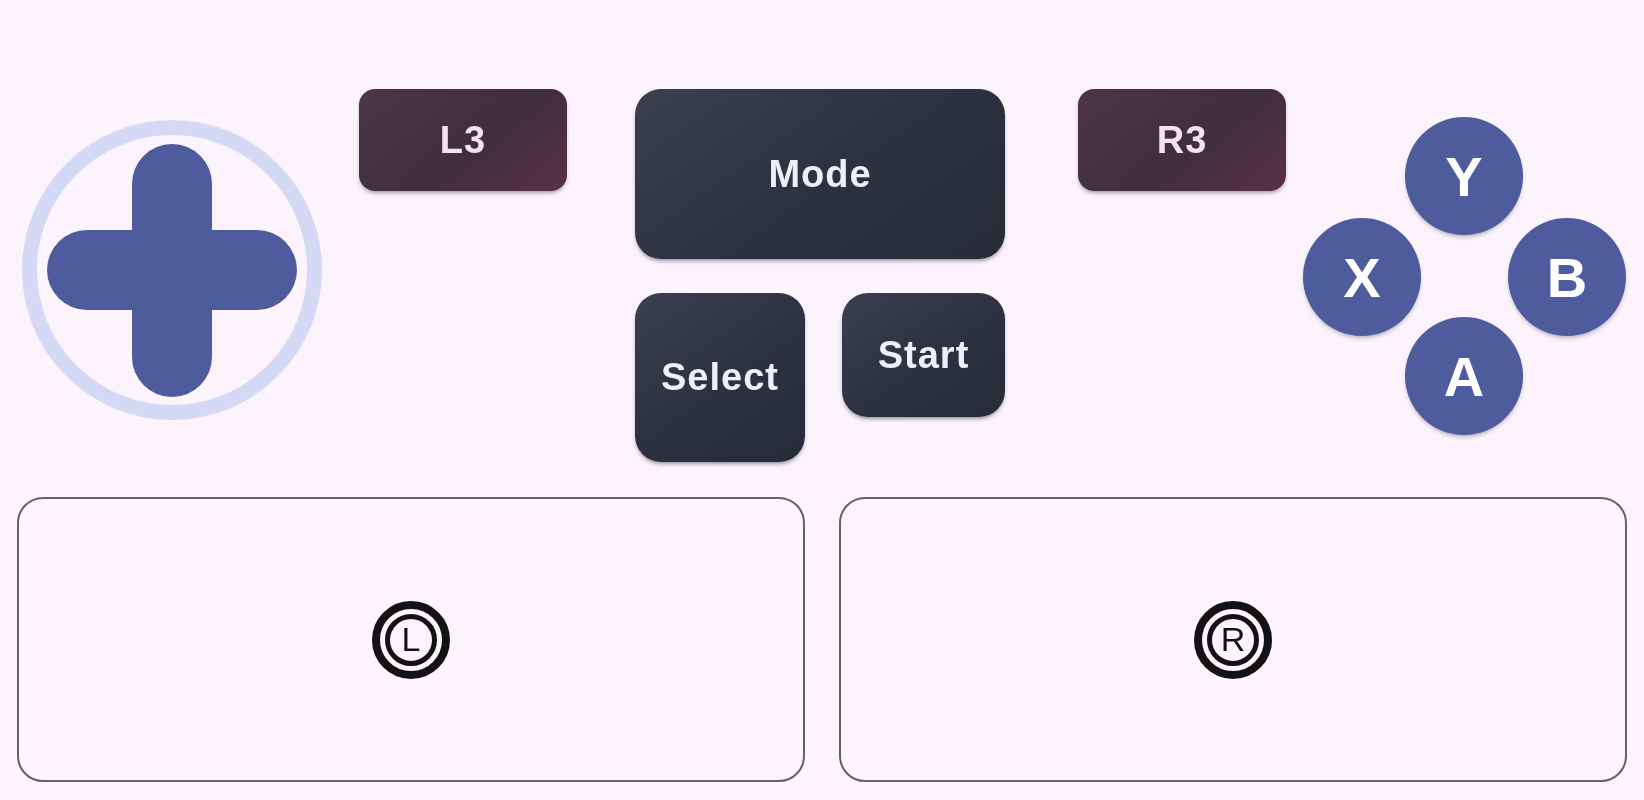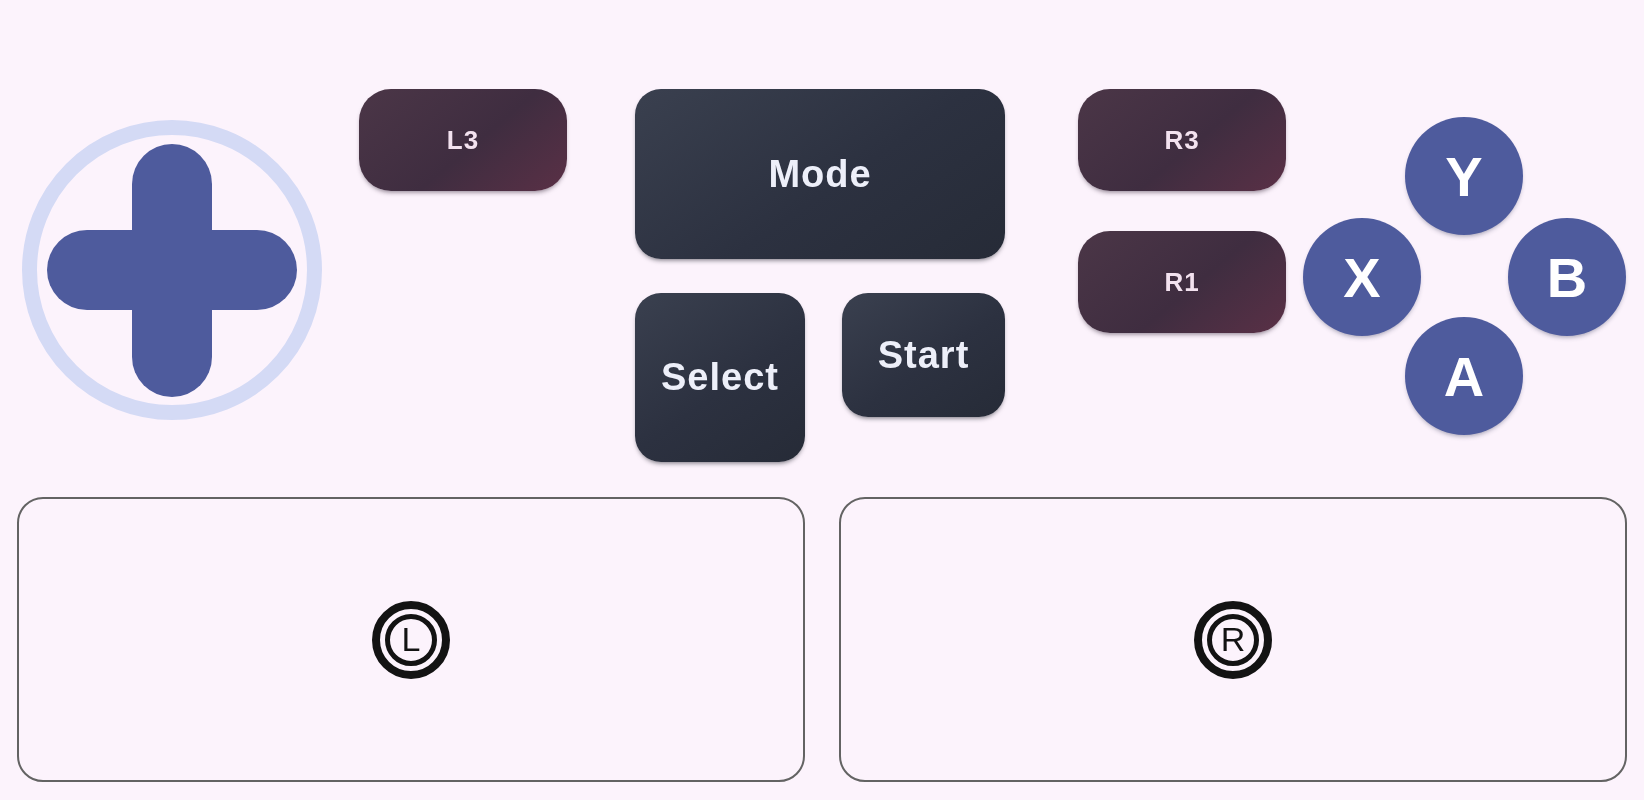--- a/index.html
+++ b/index.html
@@ -23,24 +23,24 @@
   }
   .dpad-cross{position:absolute;left:0;top:0;width:100%;height:100%;}
   .dpad-bar{position:absolute;background:#4e5b9d;border-radius:40px;}
   .dpad-bar.h{width:250px;height:80px;left:10px;top:95px;}
   .dpad-bar.v{width:80px;height:253px;left:95px;top:9px;}
   
   .trigger-col{position:absolute;top:89px;width:208px;display:flex;flex-direction:column;gap:34px;}
   .trigger-col.left{left:359px;}
   .trigger-col.right{left:1078px;gap:40px;}
   .trigger-btn{
-    height:102px;border:none;border-radius:32px;
+    height:102px;border:none;border-radius:16px;
     background:linear-gradient(140deg,#4b3647 0%,#3f2d40 55%,#5a3046 100%);
     color:#f3e2ef;font-family:inherit;
-    font-size:26px;font-weight:800;letter-spacing:1px;
+    font-size:38px;font-weight:800;letter-spacing:1px;
     display:flex;align-items:center;justify-content:center;
     box-shadow:0 3px 5px -2px rgba(35,18,38,.55);
     cursor:pointer;
   }
   
   .menu-col{position:absolute;left:635px;top:89px;width:370px;display:flex;flex-direction:column;gap:34px;}
   .menu-btn{
     border:none;border-radius:26px;
     background:linear-gradient(145deg,#3a404f 0%,#2c3140 55%,#262b37 100%);
     color:#edeff9;font-family:inherit;
@@ -109,21 +109,20 @@
   <div class="menu-col">
     <button class="menu-btn mode">Mode</button>
     <div class="menu-row">
       <button class="menu-btn select">Select</button>
       <button class="menu-btn start">Start</button>
     </div>
   </div>
 
   <div class="trigger-col right">
     <button class="trigger-btn">R3</button>
-    <button class="trigger-btn">R1</button>
   </div>
 
   <button class="face-btn y">Y</button>
   <button class="face-btn x">X</button>
   <button class="face-btn b">B</button>
   <button class="face-btn a">A</button>
 
   <div class="stick-box left">
     <div class="stick-icon">
       <div class="stick-icon-inner">L</div>

